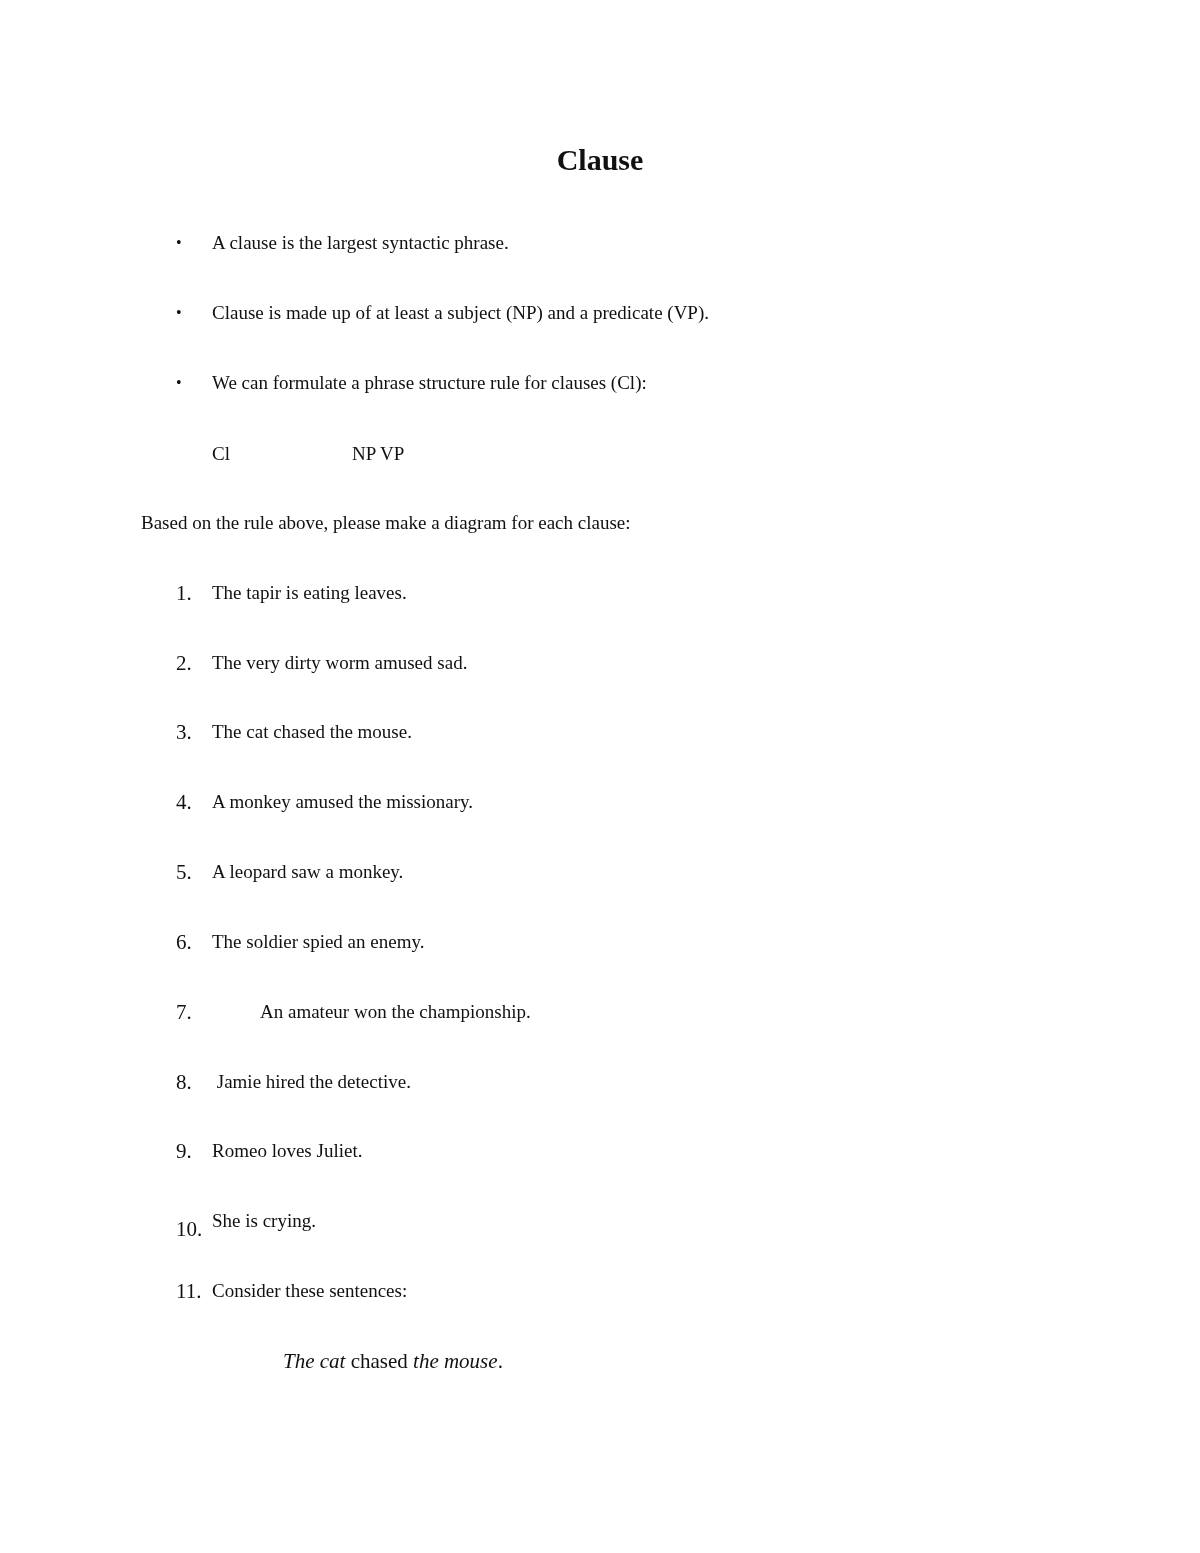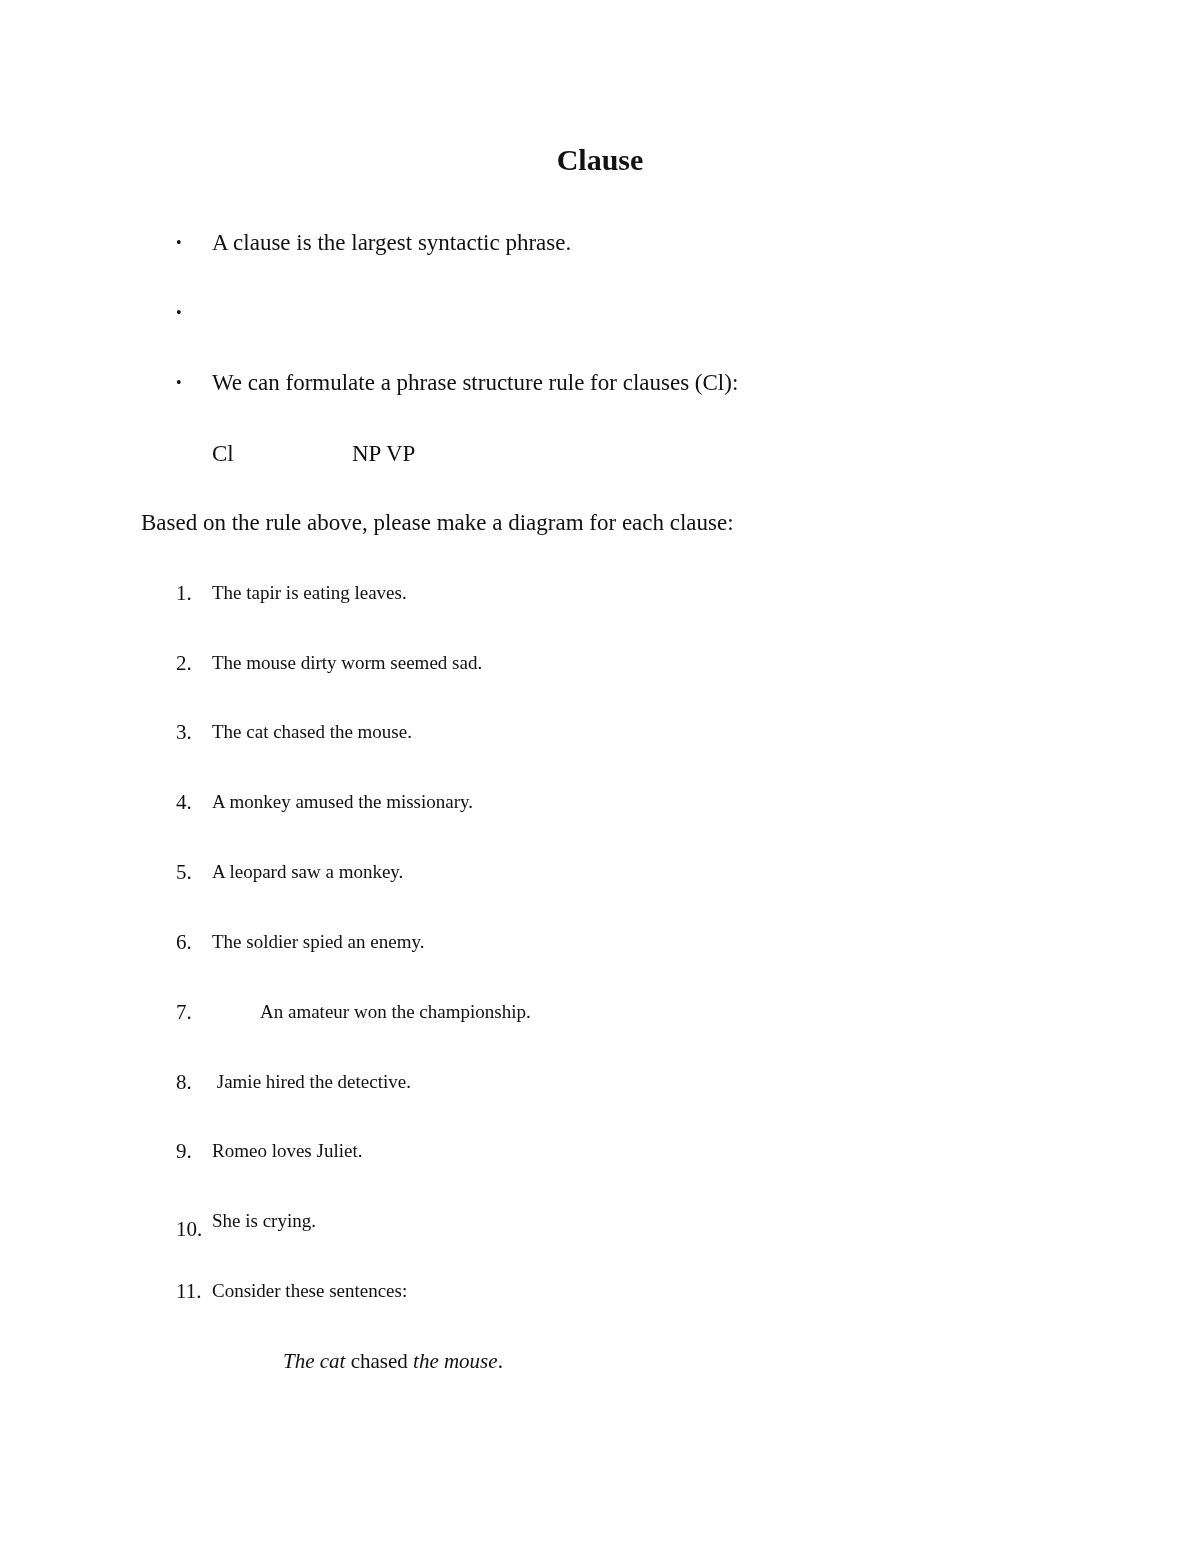--- a/index.html
+++ b/index.html
@@ -28,21 +28,21 @@
       left: 0;
       width: 1200px;
       text-align: center;
       font-weight: bold;
       font-size: 30px;
       line-height: 40px;
       margin: 0;
     }
     .line {
       position: absolute;
-      font-size: 23px;
+      font-size: 19px;
       line-height: 28px;
       white-space: pre;
     }
     .bullet-mark {
       position: absolute;
       left: 176px;
       font-size: 16px;
       line-height: 28px;
     }
     .bullet-text { left: 212px; }
@@ -76,35 +76,36 @@
 <body>
 
 <div class="page">
 
   <h1 class="title">Clause</h1>
 
   <span class="bullet-mark" style="top:229px;">•</span>
   <span class="line bullet-text" style="top:229px;">A clause is the largest syntactic phrase.</span>
 
   <span class="bullet-mark" style="top:299px;">•</span>
+  <span class="line bullet-text" style="top:299px;">Clause is made up of at least a subject (NP) and a predicate (VP).</span>
 
   <span class="bullet-mark" style="top:369px;">•</span>
   <span class="line bullet-text" style="top:369px;">We can formulate a phrase structure rule for clauses (Cl):</span>
 
   <span class="line rule-lhs" style="top:440px;">Cl</span>
   <span class="line rule-rhs" style="top:440px;">NP VP</span>
 
   <span class="line instruction" style="top:509px;">Based on the rule above, please make a diagram for each clause:</span>
 
   <div>
     <span class="num" style="top:579px;">1.</span>
     <span class="item-text" style="top:579px;">The tapir is eating leaves.</span>
 
     <span class="num" style="top:649px;">2.</span>
-    <span class="item-text" style="top:649px;">The mouse dirty worm seemed sad.</span>
+    <span class="item-text" style="top:649px;">The very dirty worm amused sad.</span>
 
     <span class="num" style="top:718px;">3.</span>
     <span class="item-text" style="top:718px;">The cat chased the mouse.</span>
 
     <span class="num" style="top:788px;">4.</span>
     <span class="item-text" style="top:788px;">A monkey amused the missionary.</span>
 
     <span class="num" style="top:858px;">5.</span>
     <span class="item-text" style="top:858px;text-align:right;">A leopard saw a monkey.</span>
 

